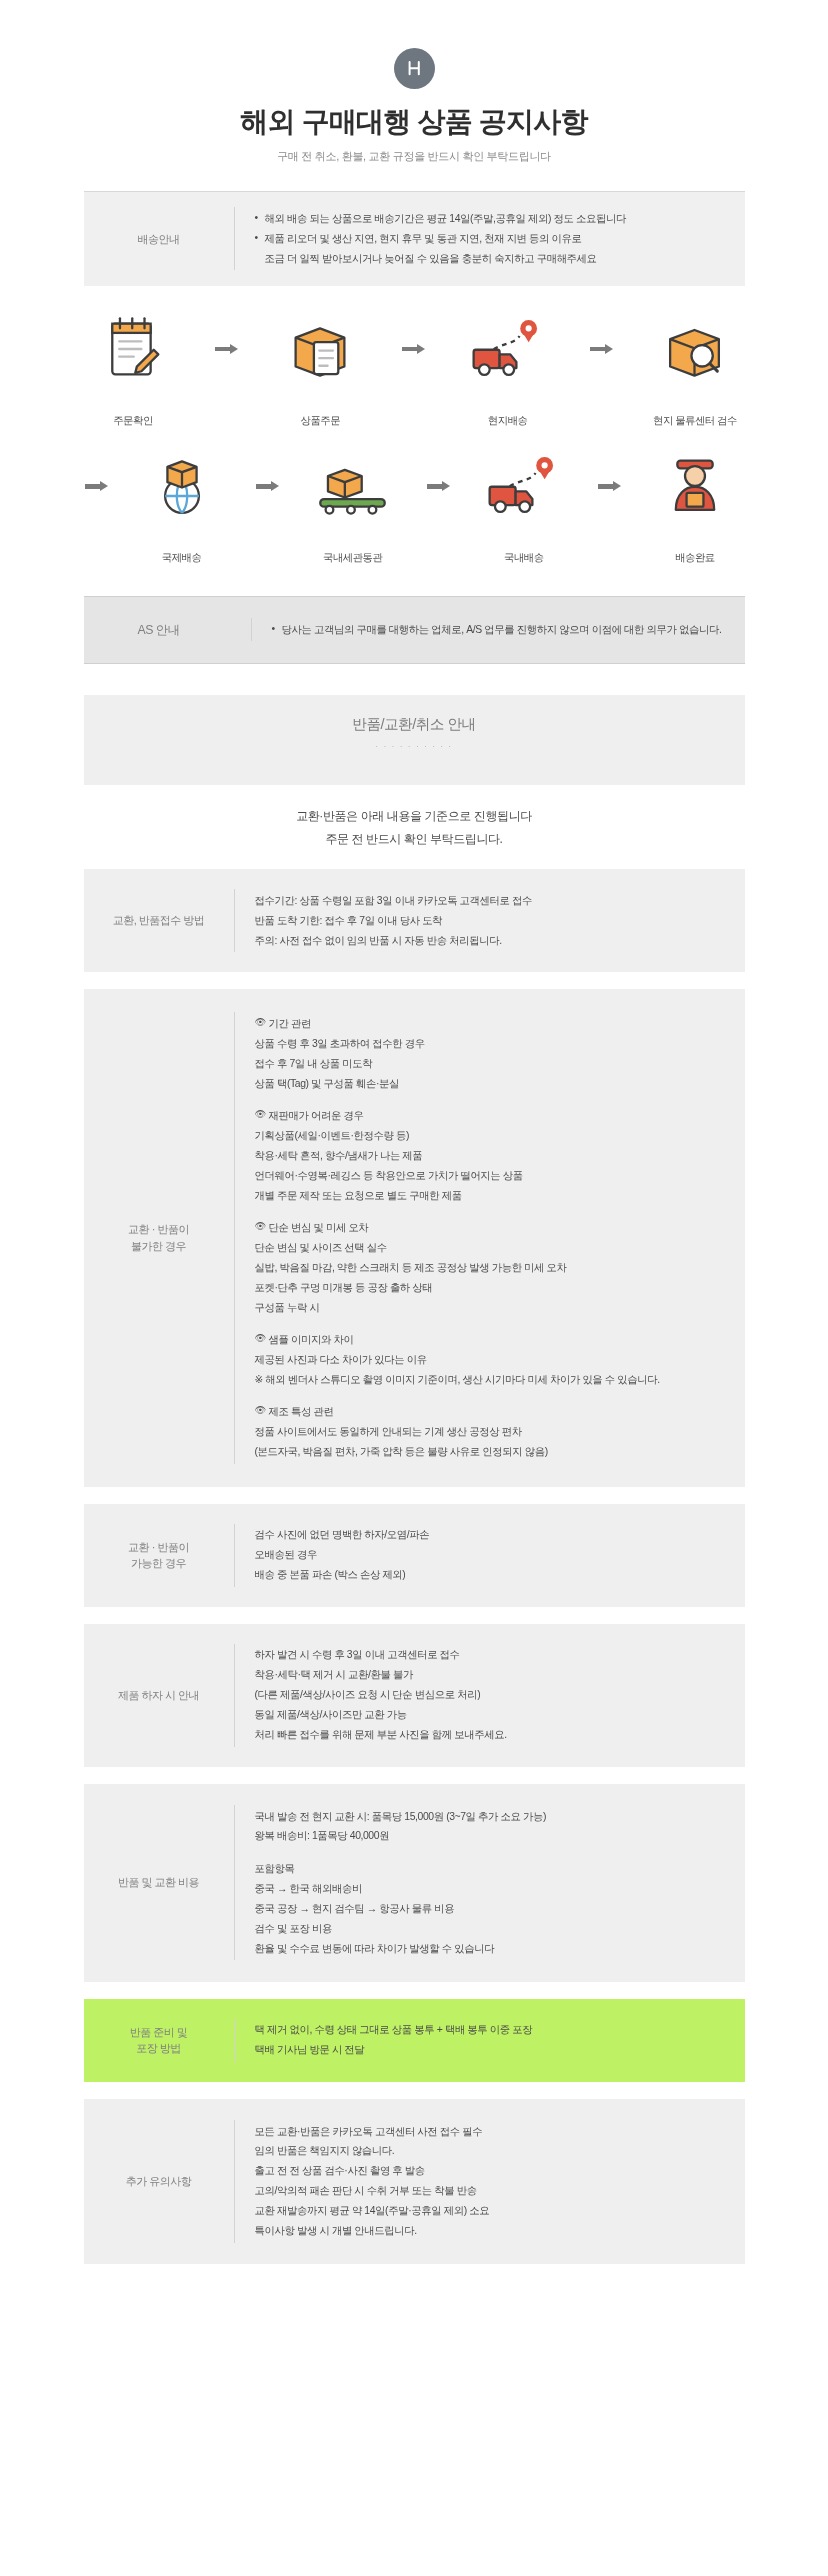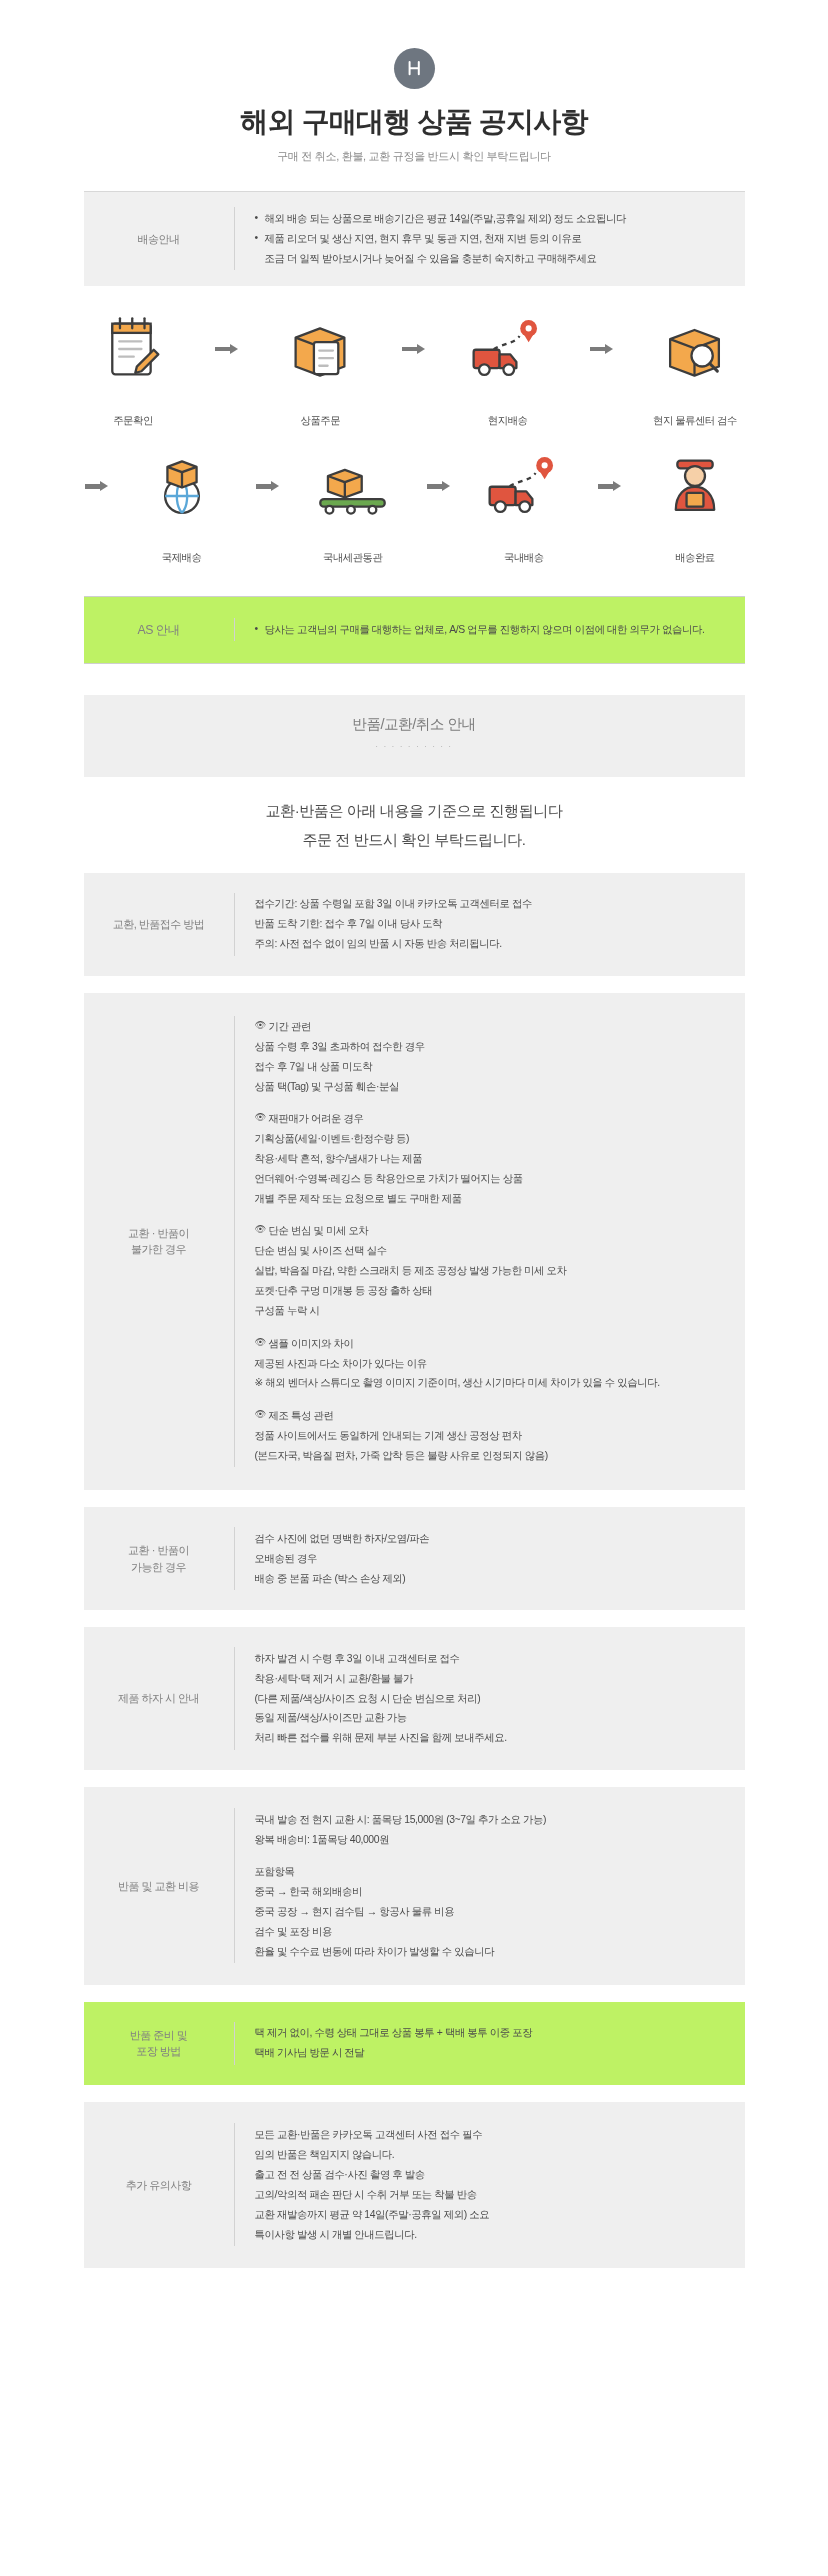--- a/index.html
+++ b/index.html
@@ -88,26 +88,26 @@
     border-top: 5.4px solid transparent;
     border-bottom: 5.4px solid transparent;
   }
   .arrow-lead { width: 41px; }
 
   
   .rule-thick { height: 0.8px; background: #cfcfcf; margin: 0 48px; }
 
   
   .rc-head {
-    background: #efefef; margin: 0 48px; padding: 20px 0 26px 0; text-align: center;
+    background: #efefef; margin: 0 48px; padding: 20px 0 34px 0; text-align: center;
   }
   .rc-head .t { font-size: 14.6px; color: #7c7c7c; letter-spacing: -0.5px; }
   .rc-head .dots { margin-top: 7.7px; font-size: 8.4px; color: #b3b3b3; letter-spacing: 1.5px; }
   .rc-note {
-    text-align: center; padding: 20px 0 18.4px 0; font-size: 15px;
+    text-align: center; padding: 20px 0 18.4px 0; font-size: 12px;
     line-height: 1.9; color: #4a4a4a; letter-spacing: -0.4px;
   }
 
   .bullet-eye { position: relative; padding-left: 14px; }
   .bullet-eye:before {
     content: "👁"; position: absolute; left: 0; top: 0px; font-size: 9.2px;
     color: #4a4a4a;
   }
   .group-gap { height: 12.3px; }
 </style>
@@ -290,21 +290,21 @@
         </div>
         <div class="cap">배송완료</div>
       </div>
 
     </div>
   </div>
 
   <div class="spacer-30"></div>
   <div class="rule-thick"></div>
 
-  <div class="band" style="background:#bef264;padding:21.5px 0;">
+  <div class="band" style="background:#e5e5e5;padding:21.5px 0;gap:17px;">
     <div class="band-label" style="font-size:12.3px;">AS 안내</div>
     <div class="band-body">
       <div class="li">당사는 고객님의 구매를 대행하는 업체로, A/S 업무를 진행하지 않으며 이점에 대한 의무가 없습니다.</div>
     </div>
   </div>
 
   <div class="rule-thick"></div>
   <div class="spacer-40"></div>
 
   <div class="rc-head">

